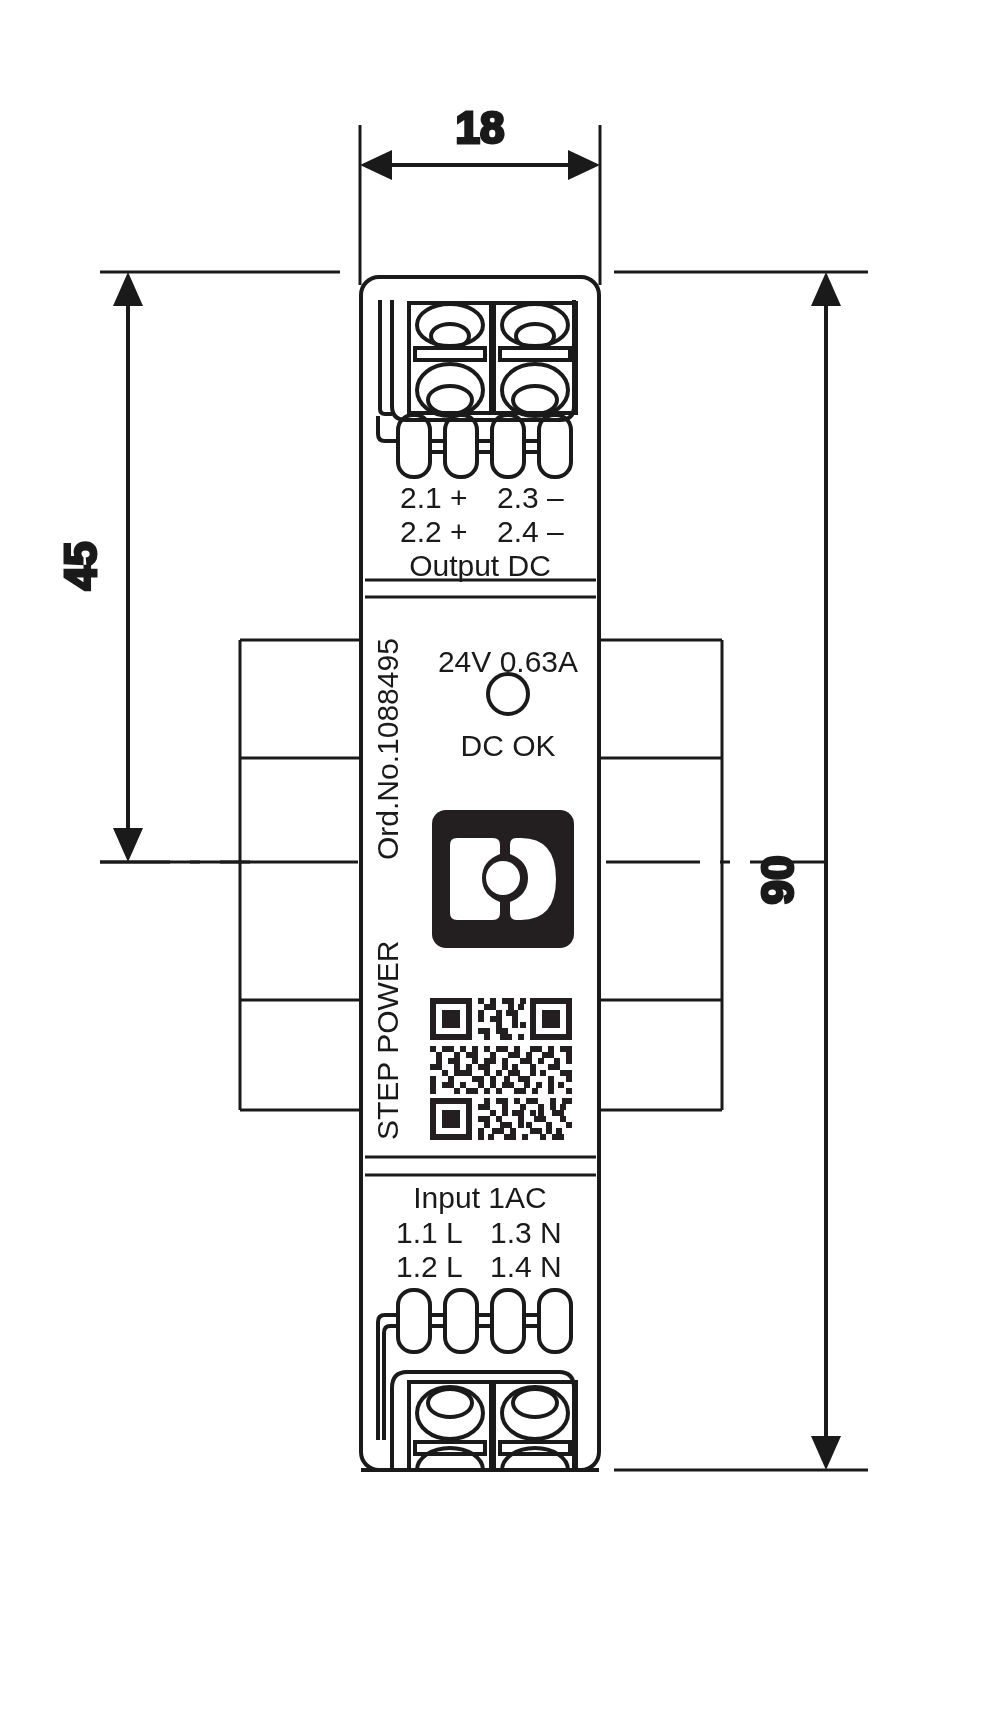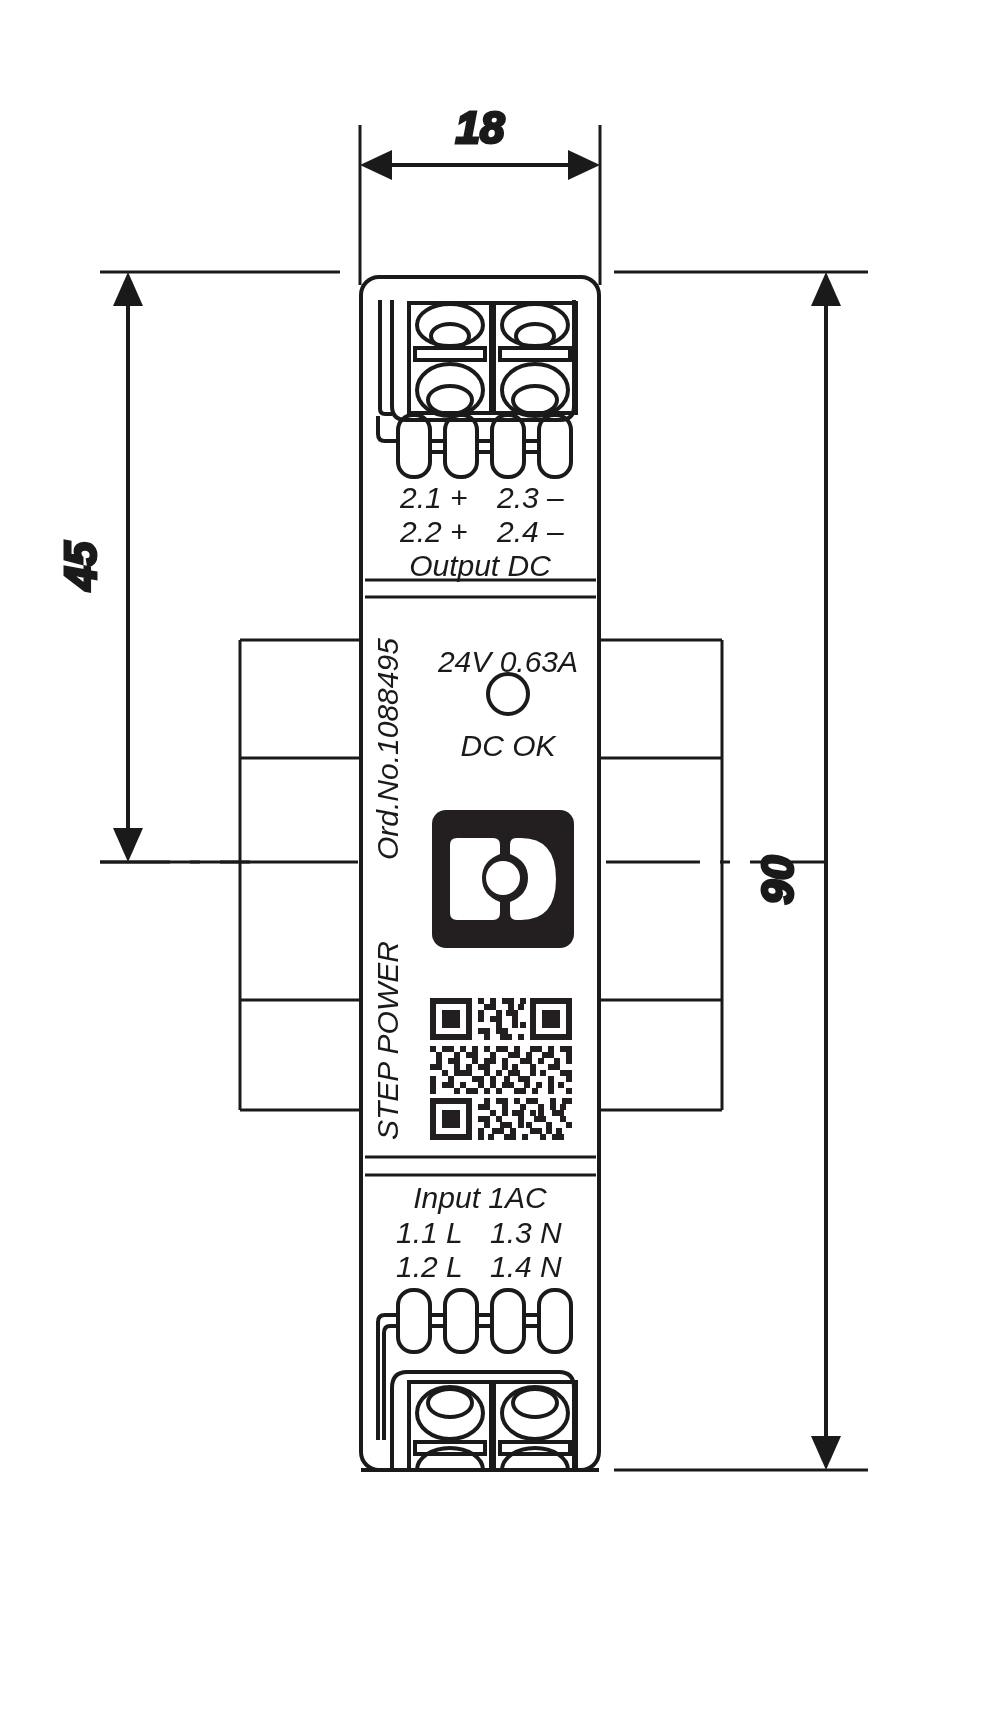--- a/index.html
+++ b/index.html
@@ -1,17 +1,17 @@
 <!DOCTYPE html>
 <html><head>
 <meta charset="utf-8">
 <style>
   html,body{margin:0;padding:0;background:#ffffff;}
   body{font-family:"Liberation Sans", sans-serif;}
-  #stage{position:relative;width:868px;height:1718px;background:#ffffff;overflow:hidden;font-style:italic;}
+  #stage{position:relative;width:868px;height:1718px;background:#ffffff;overflow:hidden;}
   svg{display:block;}
   .txt{font-family:"Liberation Sans", sans-serif;fill:#1a1a1a;}
   .dimtxt{font-weight:bold;font-size:44px;}
   .lbl{font-size:30px;}
 </style>
 </head>
 <body>
 
 <div id="stage">
 <svg width="1000" height="1718" viewBox="0 0 1000 1718" xmlns="http://www.w3.org/2000/svg">

